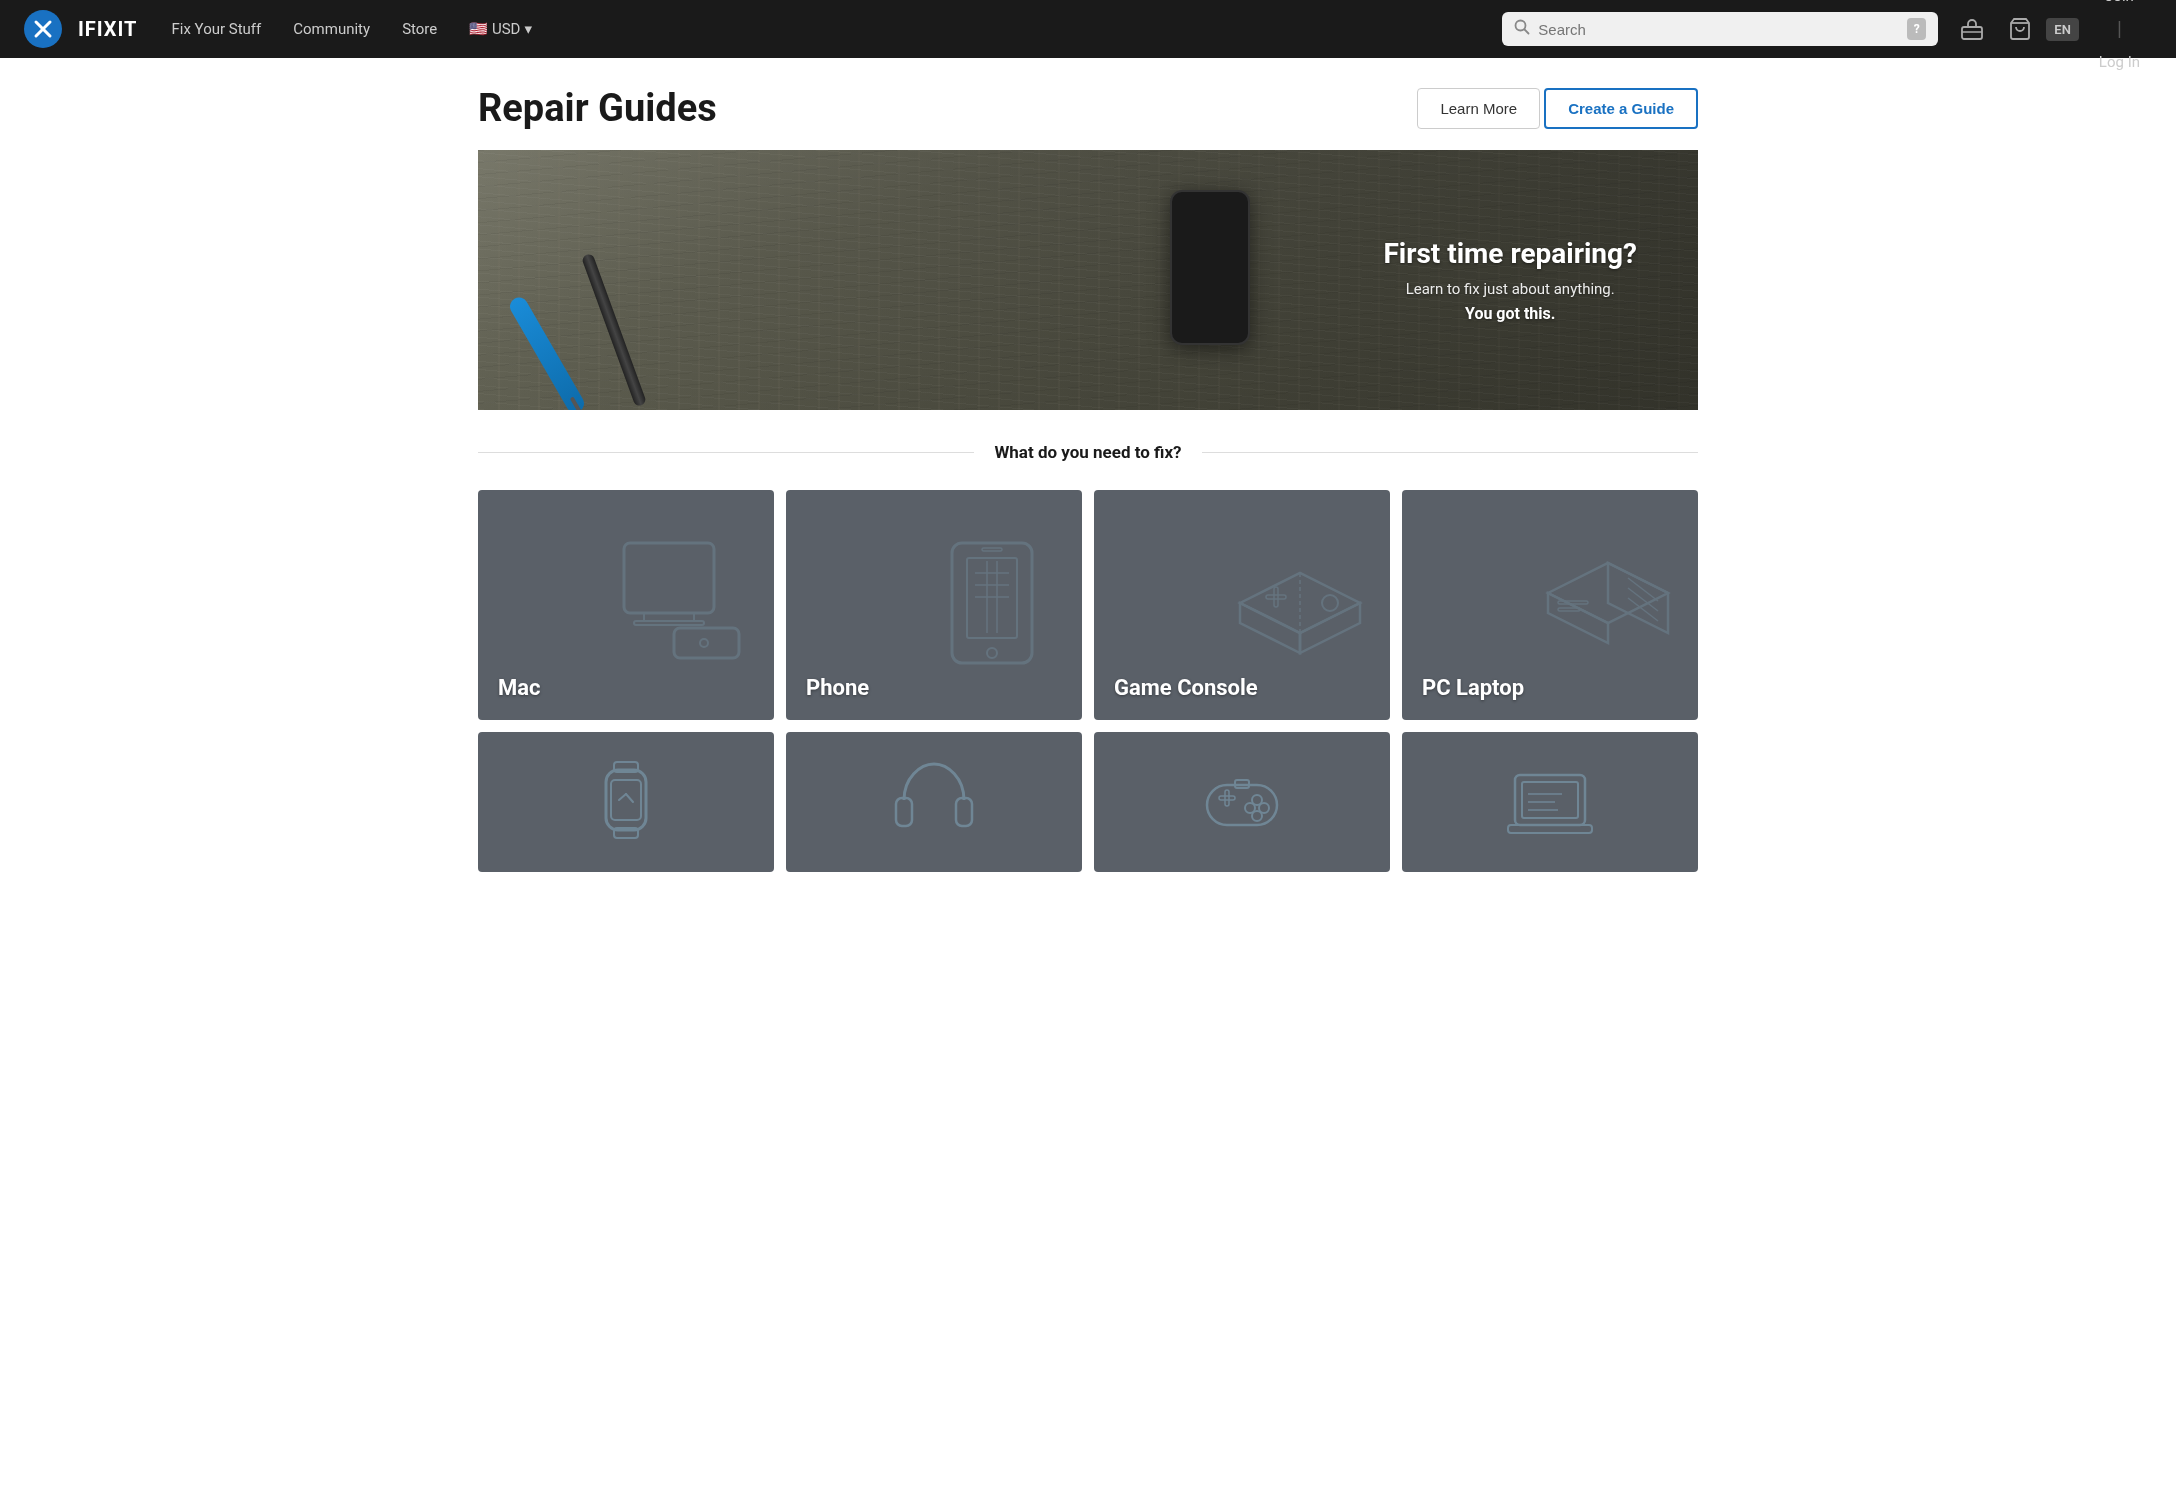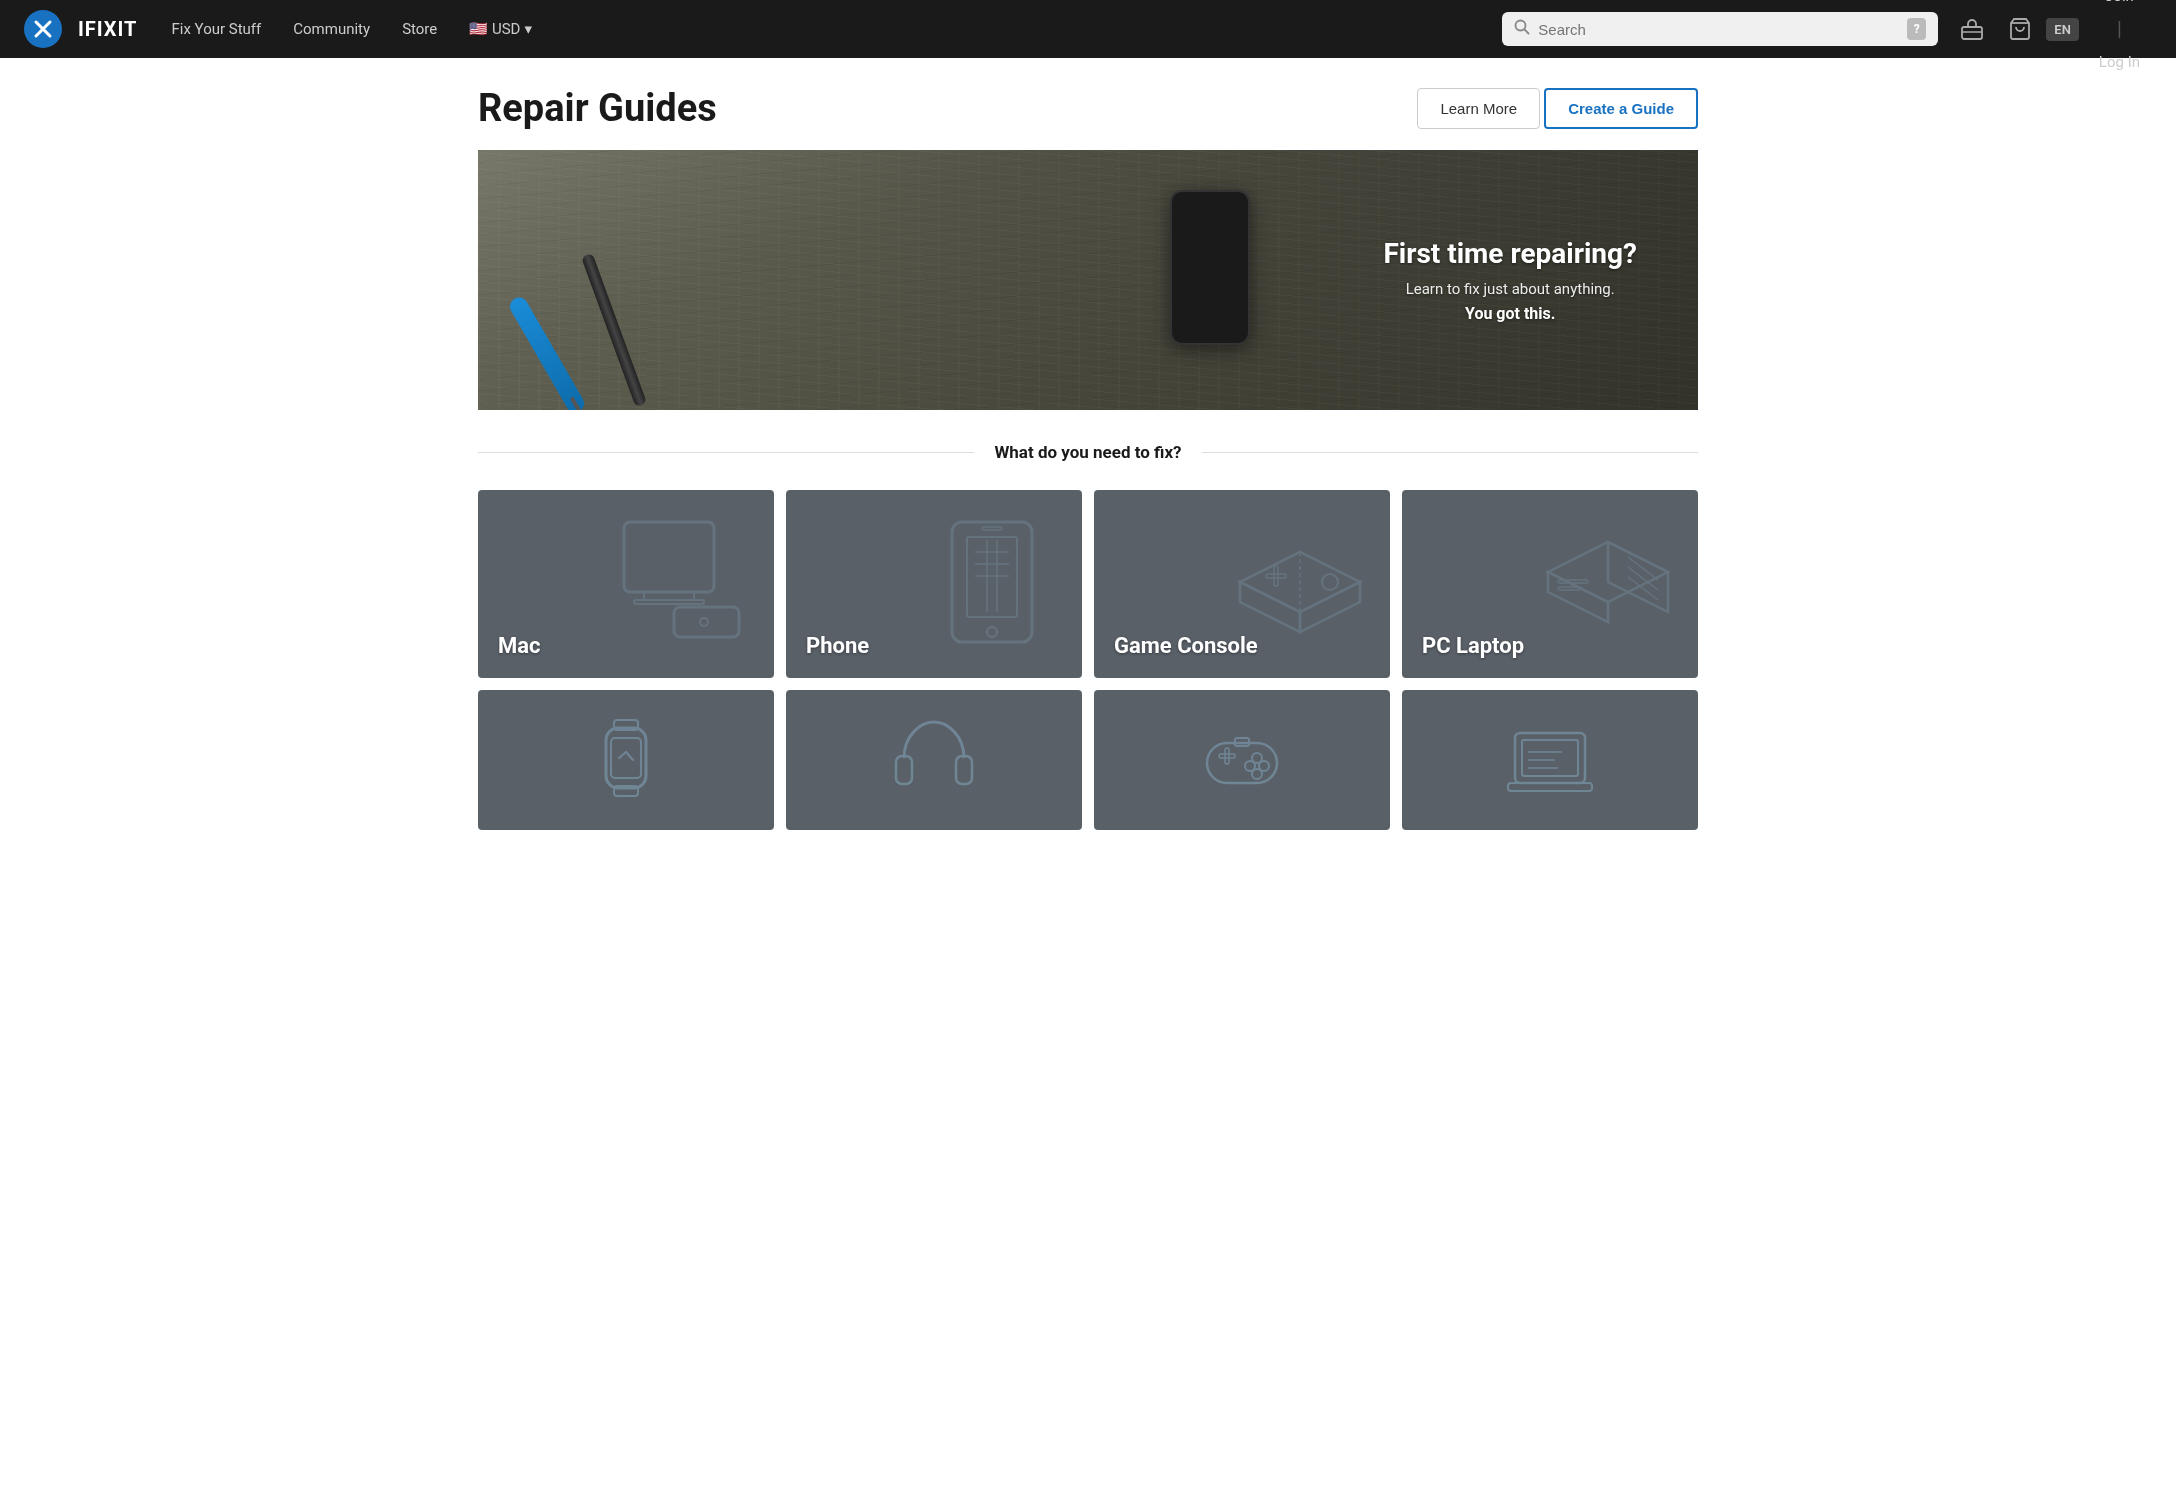--- a/index.html
+++ b/index.html
@@ -336,21 +336,21 @@
     
     .category-grid {
       display: grid;
       grid-template-columns: repeat(4, 1fr);
       gap: 12px;
       margin-bottom: 12px;
     }
     .category-card {
       background: #5a6068;
       border-radius: 4px;
-      height: 188px;
+      height: 230px;
       position: relative;
       overflow: hidden;
       cursor: pointer;
       display: flex;
       align-items: center;
       justify-content: center;
     }
     .category-card-label {
       position: absolute;
       left: 20px;

